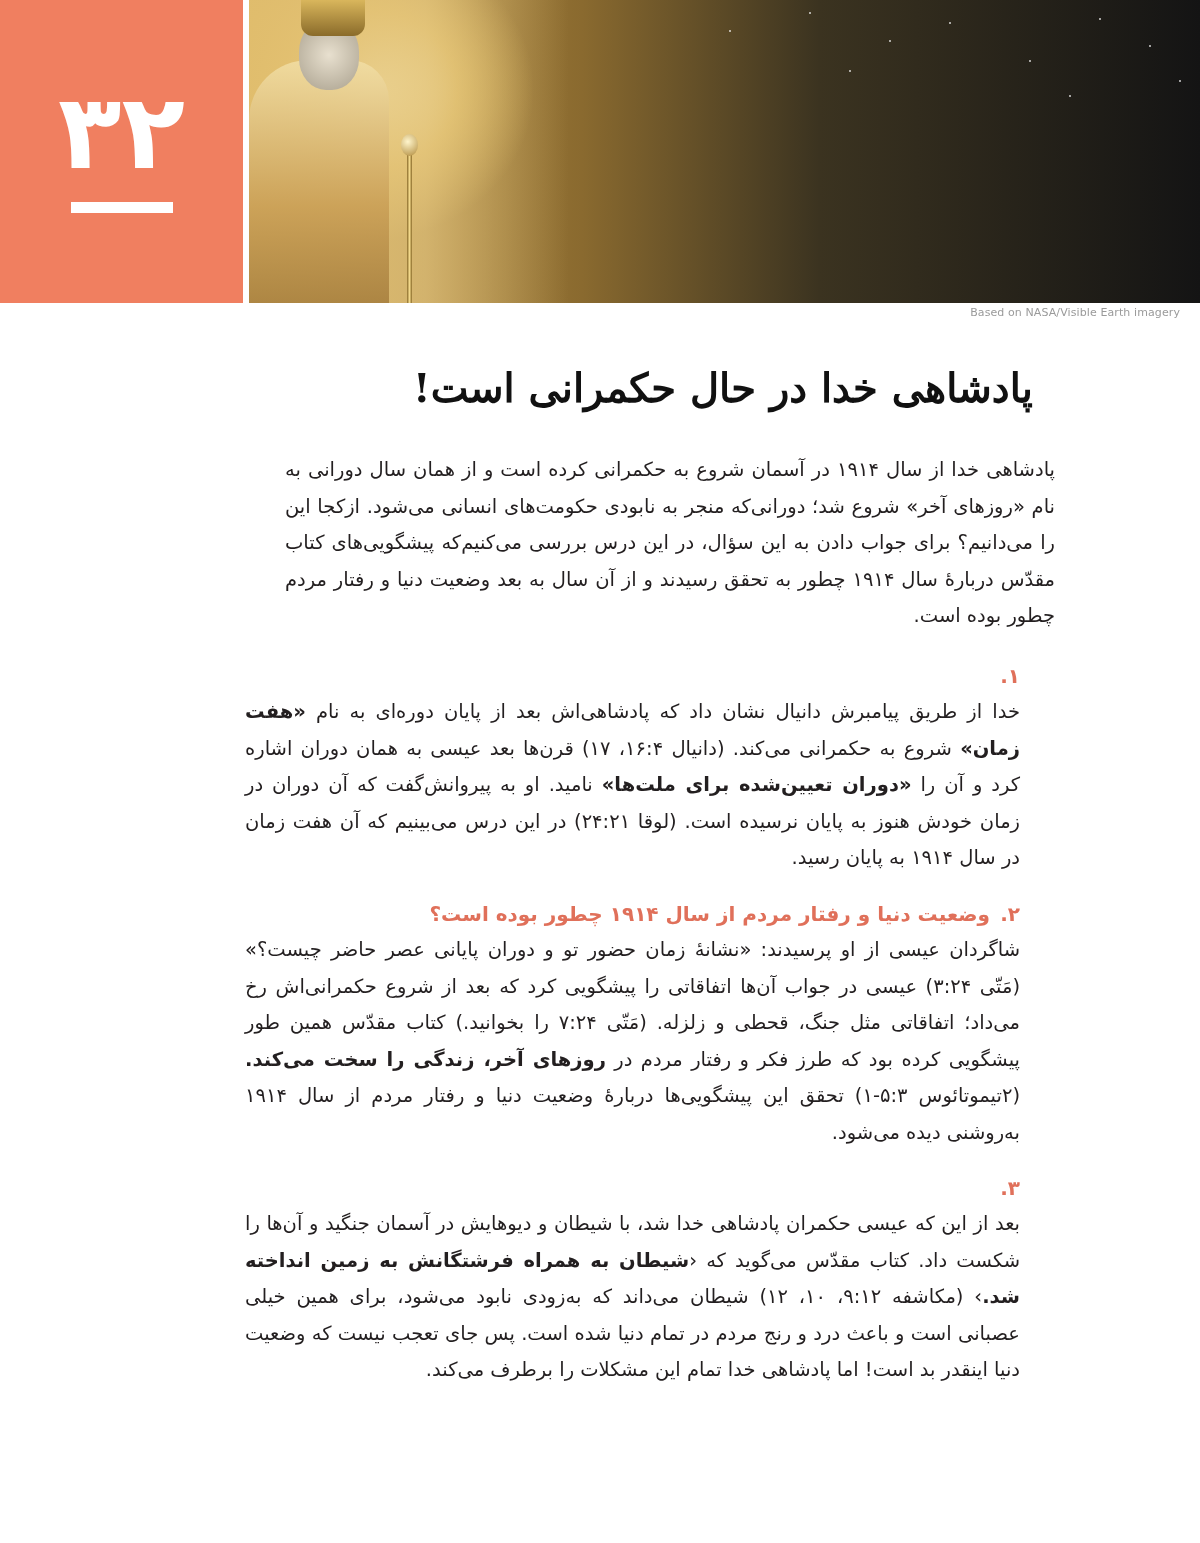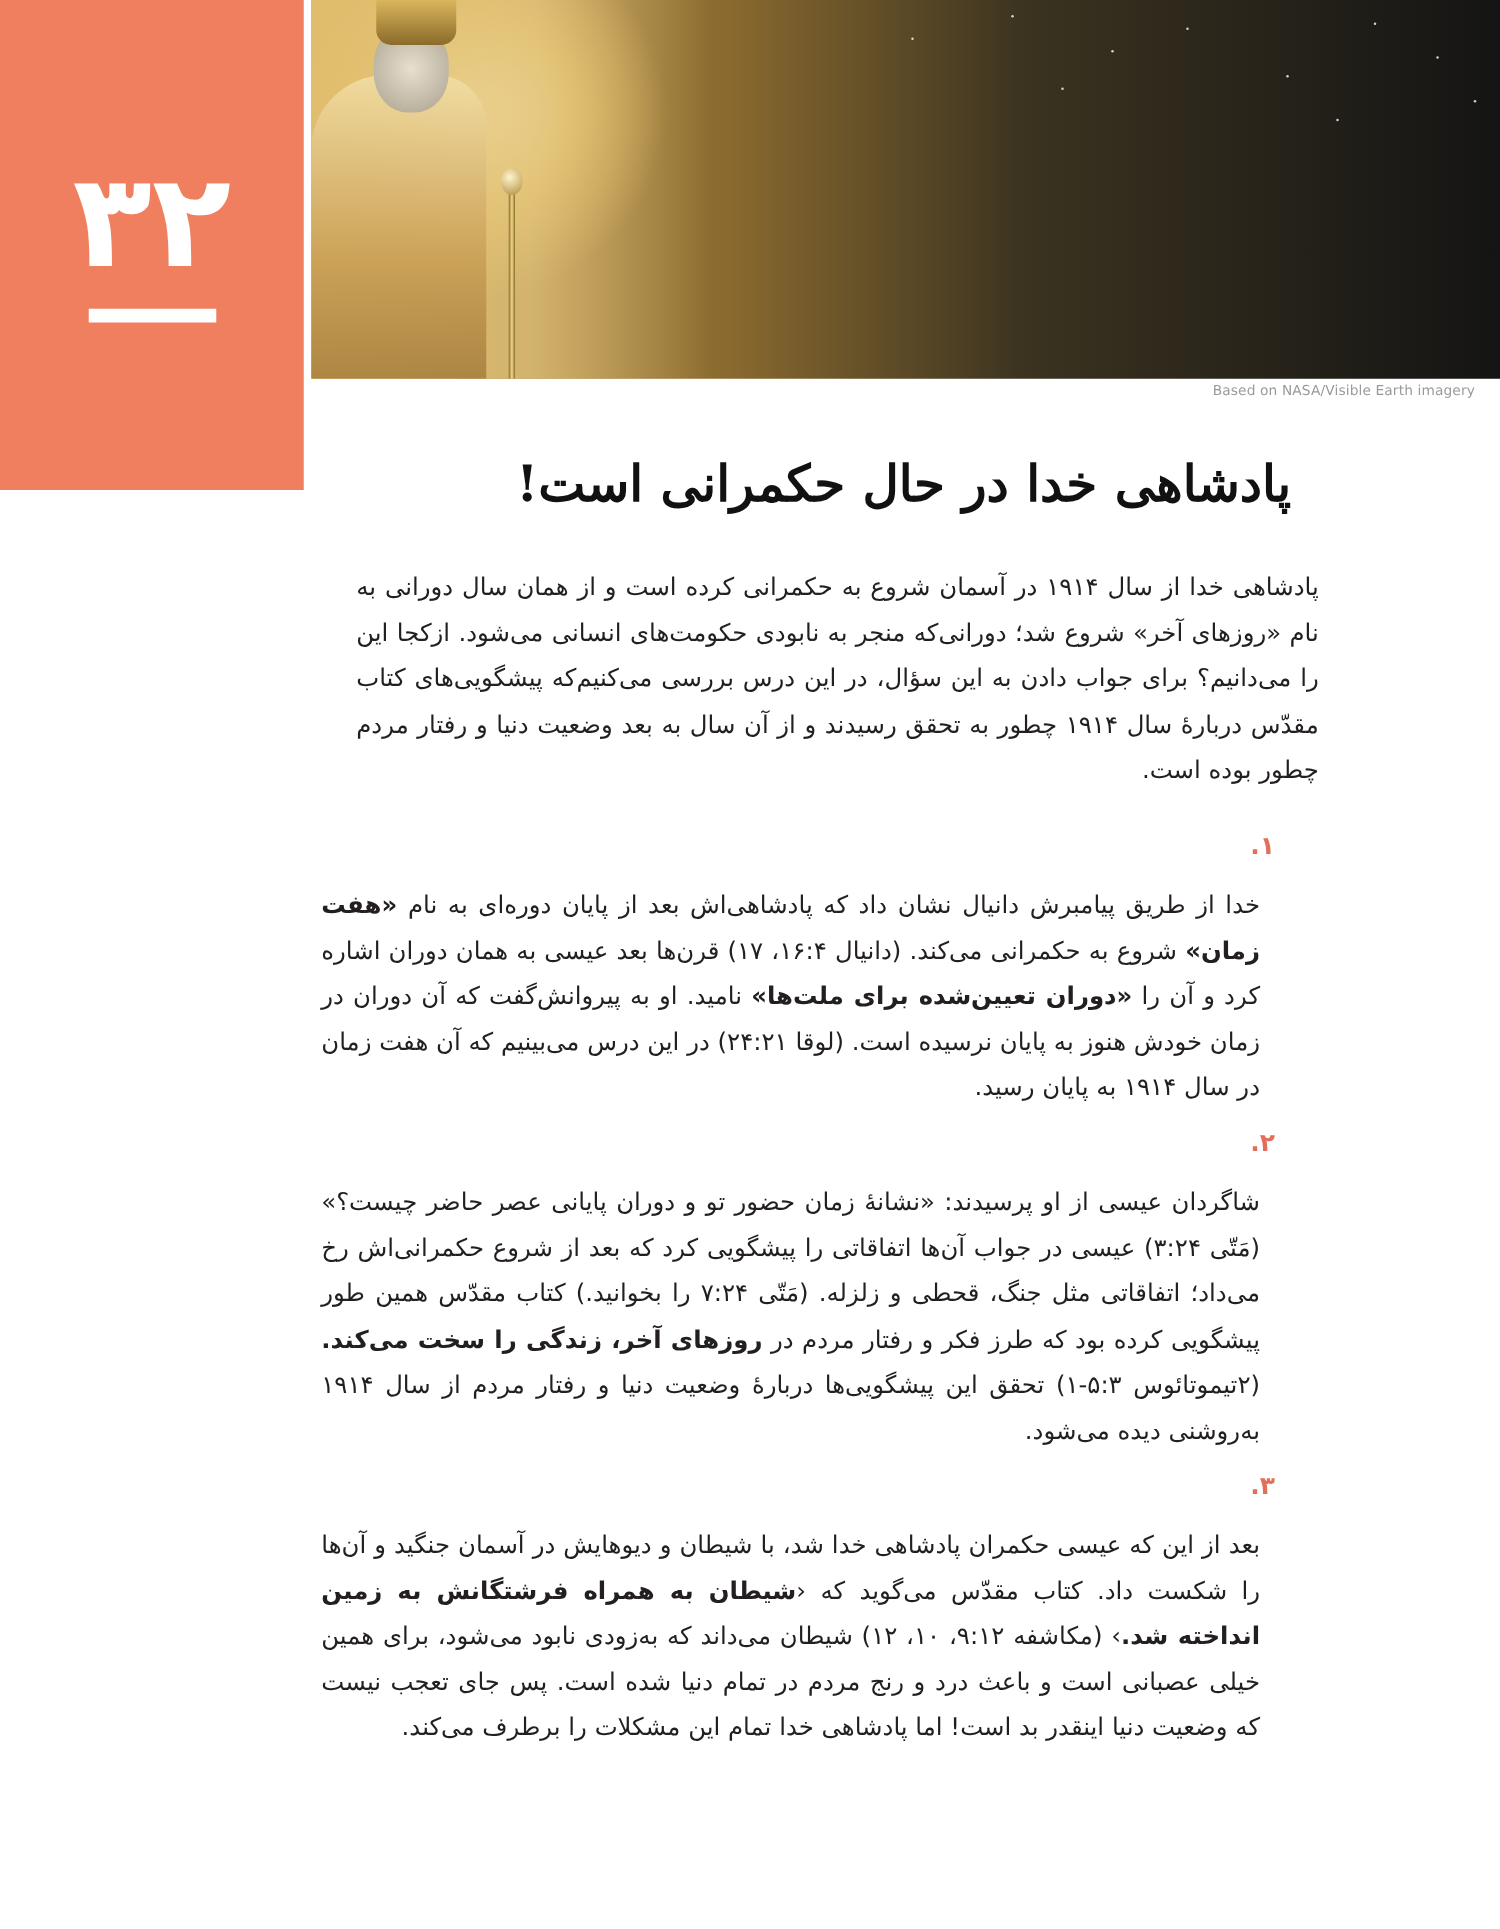--- a/index.html
+++ b/index.html
@@ -1,19 +1,19 @@
 <!DOCTYPE html>
 <html><head>
 <meta charset="utf-8">
 <style>
   html, body { margin: 0; padding: 0; background: #ffffff; }
   body { width: 1200px; height: 1543px; position: relative; overflow: hidden; font-family: "DejaVu Sans", sans-serif; }
 
   .lesson-box {
-    position: absolute; left: 0; top: 0; width: 243px; height: 392px;
+    position: absolute; left: 0; top: 0; width: 243px; height: 303px;
     background: #f07f60;
     display: flex; flex-direction: column; align-items: center; justify-content: center;
   }
   .lesson-number {
     color: #ffffff; font-weight: bold; font-size: 104px; line-height: 1;
     direction: rtl; margin-top: -10px;
     font-family: "DejaVu Sans", sans-serif;
   }
   .lesson-underline { width: 102px; height: 11px; background: #ffffff; margin-top: 18px; }
 
@@ -66,21 +66,21 @@
 
   .para { font-size: 19.5px; line-height: 36.5px; margin: 0; text-align-last: right; }
   .intro { top: 452px; margin-left: 40px; }
 
   .question { position: absolute; left: 245px; width: 775px; direction: rtl; }
   .q-heading {
     font-size: 20px; font-weight: bold; color: #e0705a; margin: 0; line-height: 36px;
     display: flex; gap: 10px;
   }
   .q-number { min-width: 20px; }
-  .q-body { font-size: 19.5px; line-height: 36.5px; margin: 12px; text-align: justify; text-align-last: right; color: #231f20; }
+  .q-body { font-size: 19.5px; line-height: 36.5px; margin: 0; text-align: justify; text-align-last: right; color: #231f20; }
   .q-body b { font-weight: bold; }
   .q1 { top: 658px; }
   .q2 { top: 896px; }
   .q3 { top: 1170px; }
 </style>
 </head>
 <body>
 
 <div class="lesson-box" style="background: rgb(240, 127, 96);">
   <div class="lesson-number">۳۲</div>
@@ -117,20 +117,21 @@
 <div class="question q1">
   <h2 class="q-heading" style="color: rgb(224, 112, 90);">
     <span class="q-number">۱.</span>
   </h2>
   <p class="q-body"><span>خدا از طریق پیامبرش دانیال نشان داد که پادشاهی‌اش بعد از پایان دوره‌ای به نام </span><b>«هفت زمان»</b><span> شروع به حکمرانی می‌کند. (دانیال ۴:‏۱۶، ۱۷) قرن‌ها بعد عیسی به همان دوران اشاره کرد و آن را </span><b>«دوران تعیین‌شده برای ملت‌ها»</b><span> نامید. او به پیروانش‌گفت که آن دوران در زمان خودش هنوز به پایان نرسیده است. (لوقا ۲۱:‏۲۴) در این درس می‌بینیم که آن هفت زمان در سال ۱۹۱۴ به پایان رسید.</span></p>
 </div>
 
 <div class="question q2">
   <h2 class="q-heading" style="color: rgb(224, 112, 90);">
     <span class="q-number">۲.</span>
+    <span>وضعیت دنیا و رفتار مردم از سال ۱۹۱۴ چطور بوده است؟</span>
   </h2>
   <p class="q-body"><span>شاگردان عیسی از او پرسیدند: «نشانهٔ زمان حضور تو و دوران پایانی عصر حاضر چیست؟» (مَتّی ۲۴:‏۳) عیسی در جواب آن‌ها اتفاقاتی را پیشگویی کرد که بعد از شروع حکمرانی‌اش رخ می‌داد؛ اتفاقاتی مثل جنگ، قحطی و زلزله. (مَتّی ۲۴:‏۷ را بخوانید.) کتاب مقدّس همین طور پیشگویی کرده بود که طرز فکر و رفتار مردم در </span><b>روزهای آخر، زندگی را سخت می‌کند.</b><span> (۲تیموتائوس ۳:‏۱-۵) تحقق این پیشگویی‌ها دربارهٔ وضعیت دنیا و رفتار مردم از سال ۱۹۱۴ به‌روشنی دیده می‌شود.</span></p>
 </div>
 
 <div class="question q3">
   <h2 class="q-heading" style="color: rgb(224, 112, 90);">
     <span class="q-number">۳.</span>
   </h2>
   <p class="q-body"><span>بعد از این که عیسی حکمران پادشاهی خدا شد، با شیطان و دیوهایش در آسمان جنگید و آن‌ها را شکست داد. کتاب مقدّس می‌گوید که ‹</span><b>شیطان به همراه فرشتگانش به زمین انداخته شد.</b><span>› (مکاشفه ۱۲:‏۹، ۱۰، ۱۲) شیطان می‌داند که به‌زودی نابود می‌شود، برای همین خیلی عصبانی است و باعث درد و رنج مردم در تمام دنیا شده است. پس جای تعجب نیست که وضعیت دنیا اینقدر بد است! اما پادشاهی خدا تمام این مشکلات را برطرف می‌کند.</span></p>
 </div>

